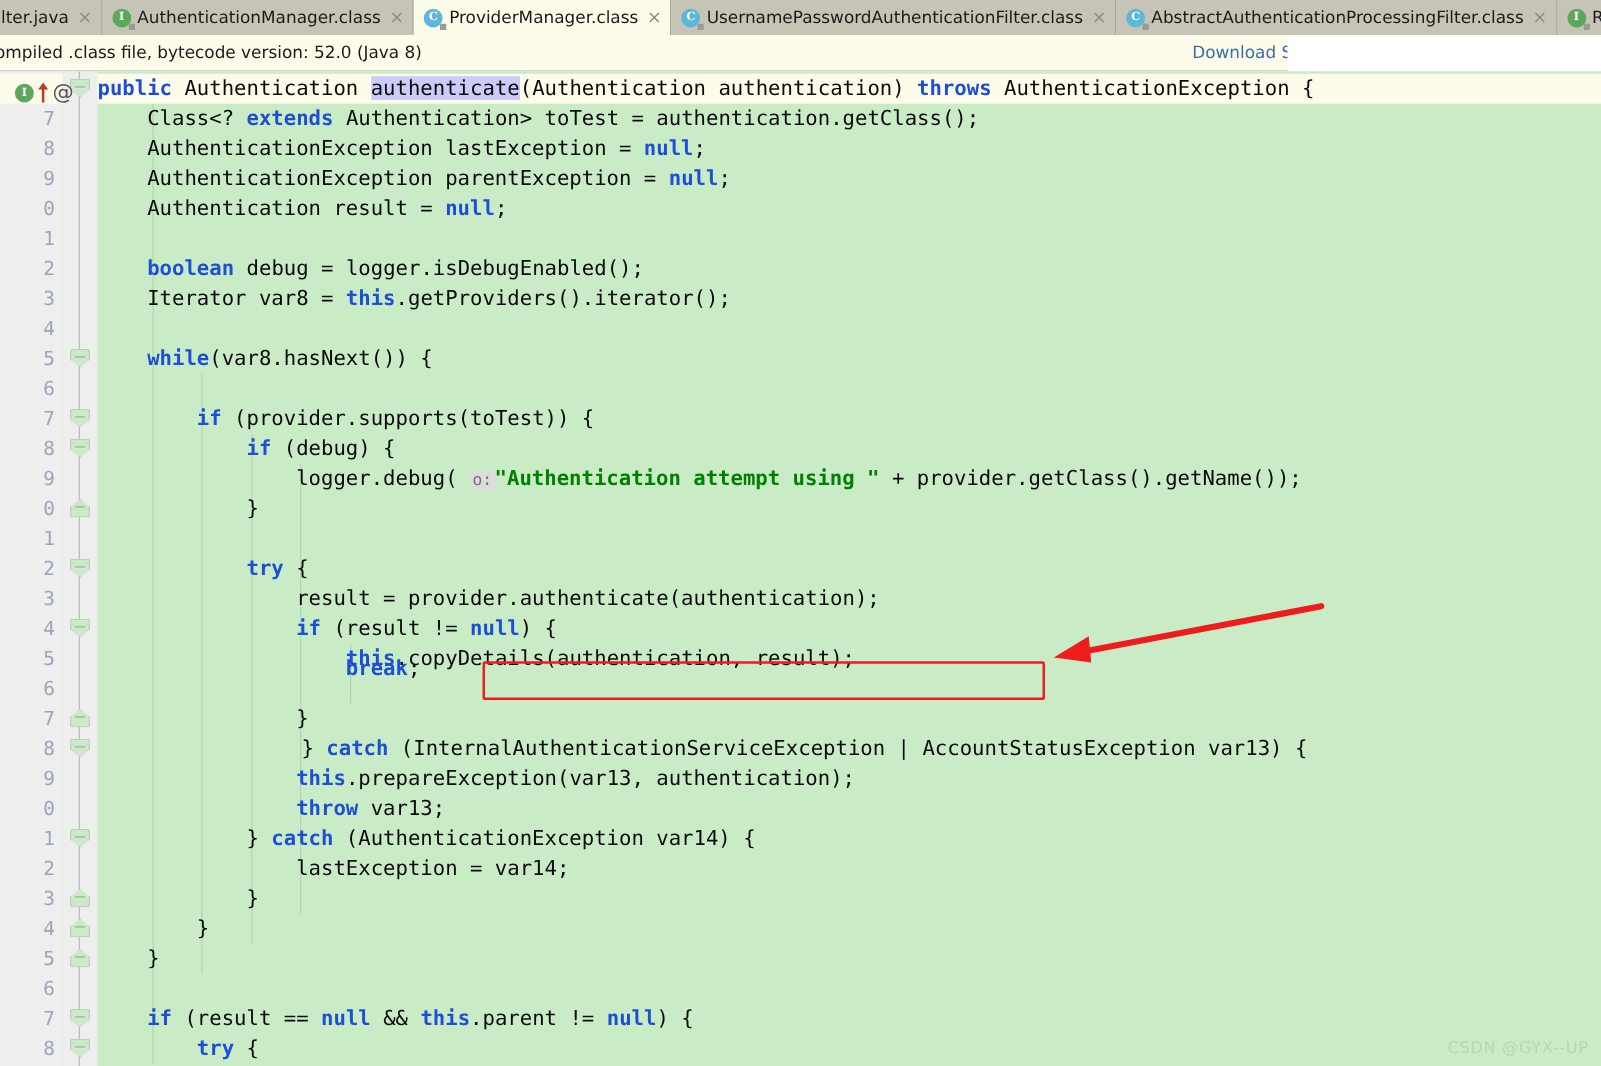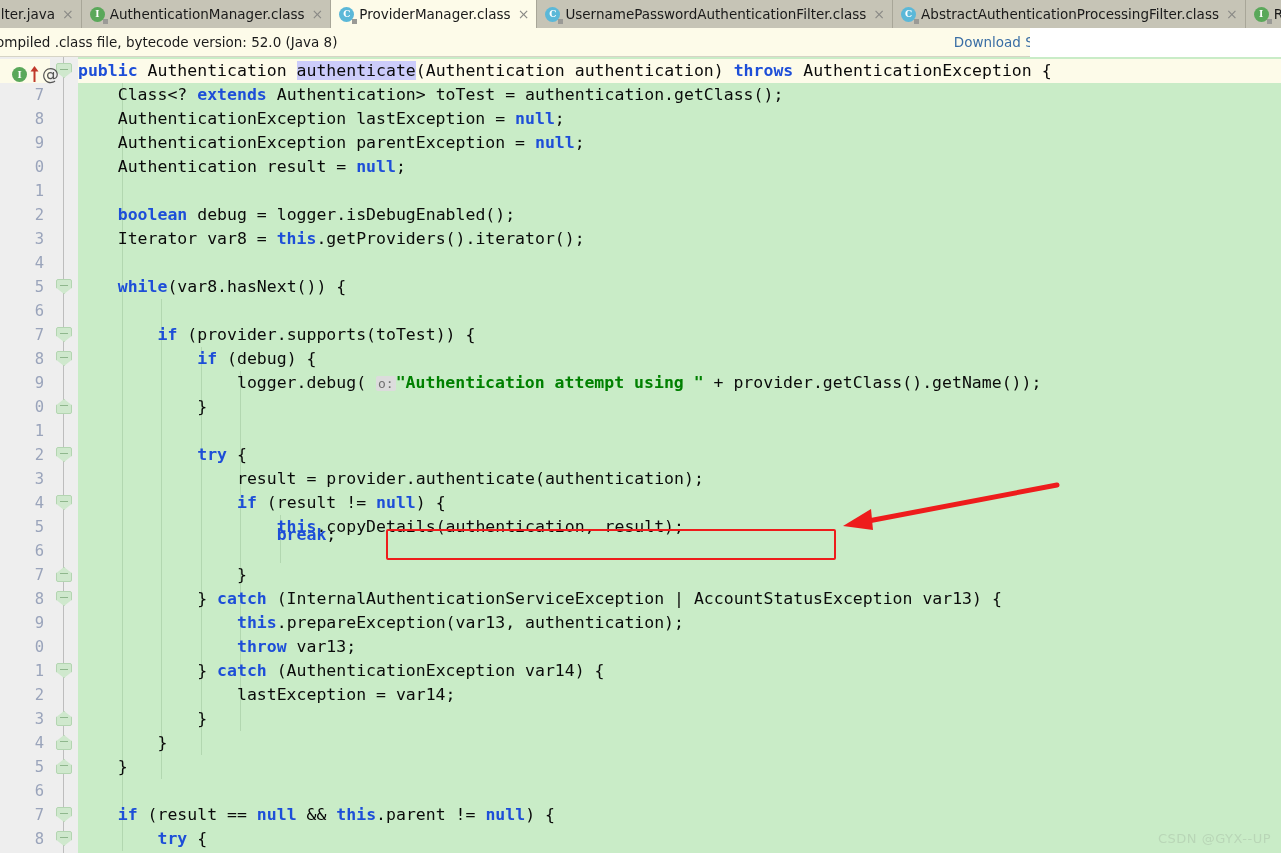--- a/index.html
+++ b/index.html
@@ -368,21 +368,21 @@
       <div class="cline" style="top: 290px;"><span class="plain">            </span><span class="kw">if</span><span class="plain"> (debug) {</span></div>
       <div class="cline" style="top: 314px;"><span class="plain">                logger.debug( </span><span class="hint">o:</span><span class="str">"Authentication attempt using "</span><span class="plain"> + provider.getClass().getName());</span></div>
       <div class="cline" style="top: 338px;"><span class="plain">            }</span></div>
       <div class="cline" style="top: 362px;"></div>
       <div class="cline" style="top: 386px;"><span class="plain">            </span><span class="kw">try</span><span class="plain"> {</span></div>
       <div class="cline" style="top: 410px;"><span class="plain">                result = provider.authenticate(authentication);</span></div>
       <div class="cline" style="top: 434px;"><span class="plain">                </span><span class="kw">if</span><span class="plain"> (result != </span><span class="kw">null</span><span class="plain">) {</span></div>
       <div class="cline" style="top: 458px; text-align: center;"><span class="plain">                    </span><span class="kw">this</span><span class="plain">.copyDetails(authentication, result);</span></div>
       <div class="cline" style="top: 466px;"><span class="plain">                    </span><span class="kw">break</span><span class="plain">;</span></div>
       <div class="cline" style="top: 506px;"><span class="plain">                }</span></div>
-      <div class="cline" style="top: 530px;"><span class="plain">            } </span><span class="kw">catch</span><span class="plain"> (InternalAuthenticationServiceException | AccountStatusException var13) {</span></div>
+      <div class="cline" style="top: 530px; padding-left: 44px;"><span class="plain">            } </span><span class="kw">catch</span><span class="plain"> (InternalAuthenticationServiceException | AccountStatusException var13) {</span></div>
       <div class="cline" style="top: 554px;"><span class="plain">                </span><span class="kw">this</span><span class="plain">.prepareException(var13, authentication);</span></div>
       <div class="cline" style="top: 578px;"><span class="plain">                </span><span class="kw">throw</span><span class="plain"> var13;</span></div>
       <div class="cline" style="top: 602px;"><span class="plain">            } </span><span class="kw">catch</span><span class="plain"> (AuthenticationException var14) {</span></div>
       <div class="cline" style="top: 626px;"><span class="plain">                lastException = var14;</span></div>
       <div class="cline" style="top: 650px;"><span class="plain">            }</span></div>
       <div class="cline" style="top: 674px;"><span class="plain">        }</span></div>
       <div class="cline" style="top: 698px;"><span class="plain">    }</span></div>
       <div class="cline" style="top: 722px;"></div>
       <div class="cline" style="top: 746px;"><span class="plain">    </span><span class="kw">if</span><span class="plain"> (result == </span><span class="kw">null</span><span class="plain"> &amp;&amp; </span><span class="kw">this</span><span class="plain">.parent != </span><span class="kw">null</span><span class="plain">) {</span></div>
       <div class="cline" style="top: 770px;"><span class="plain">        </span><span class="kw">try</span><span class="plain"> {</span></div>

